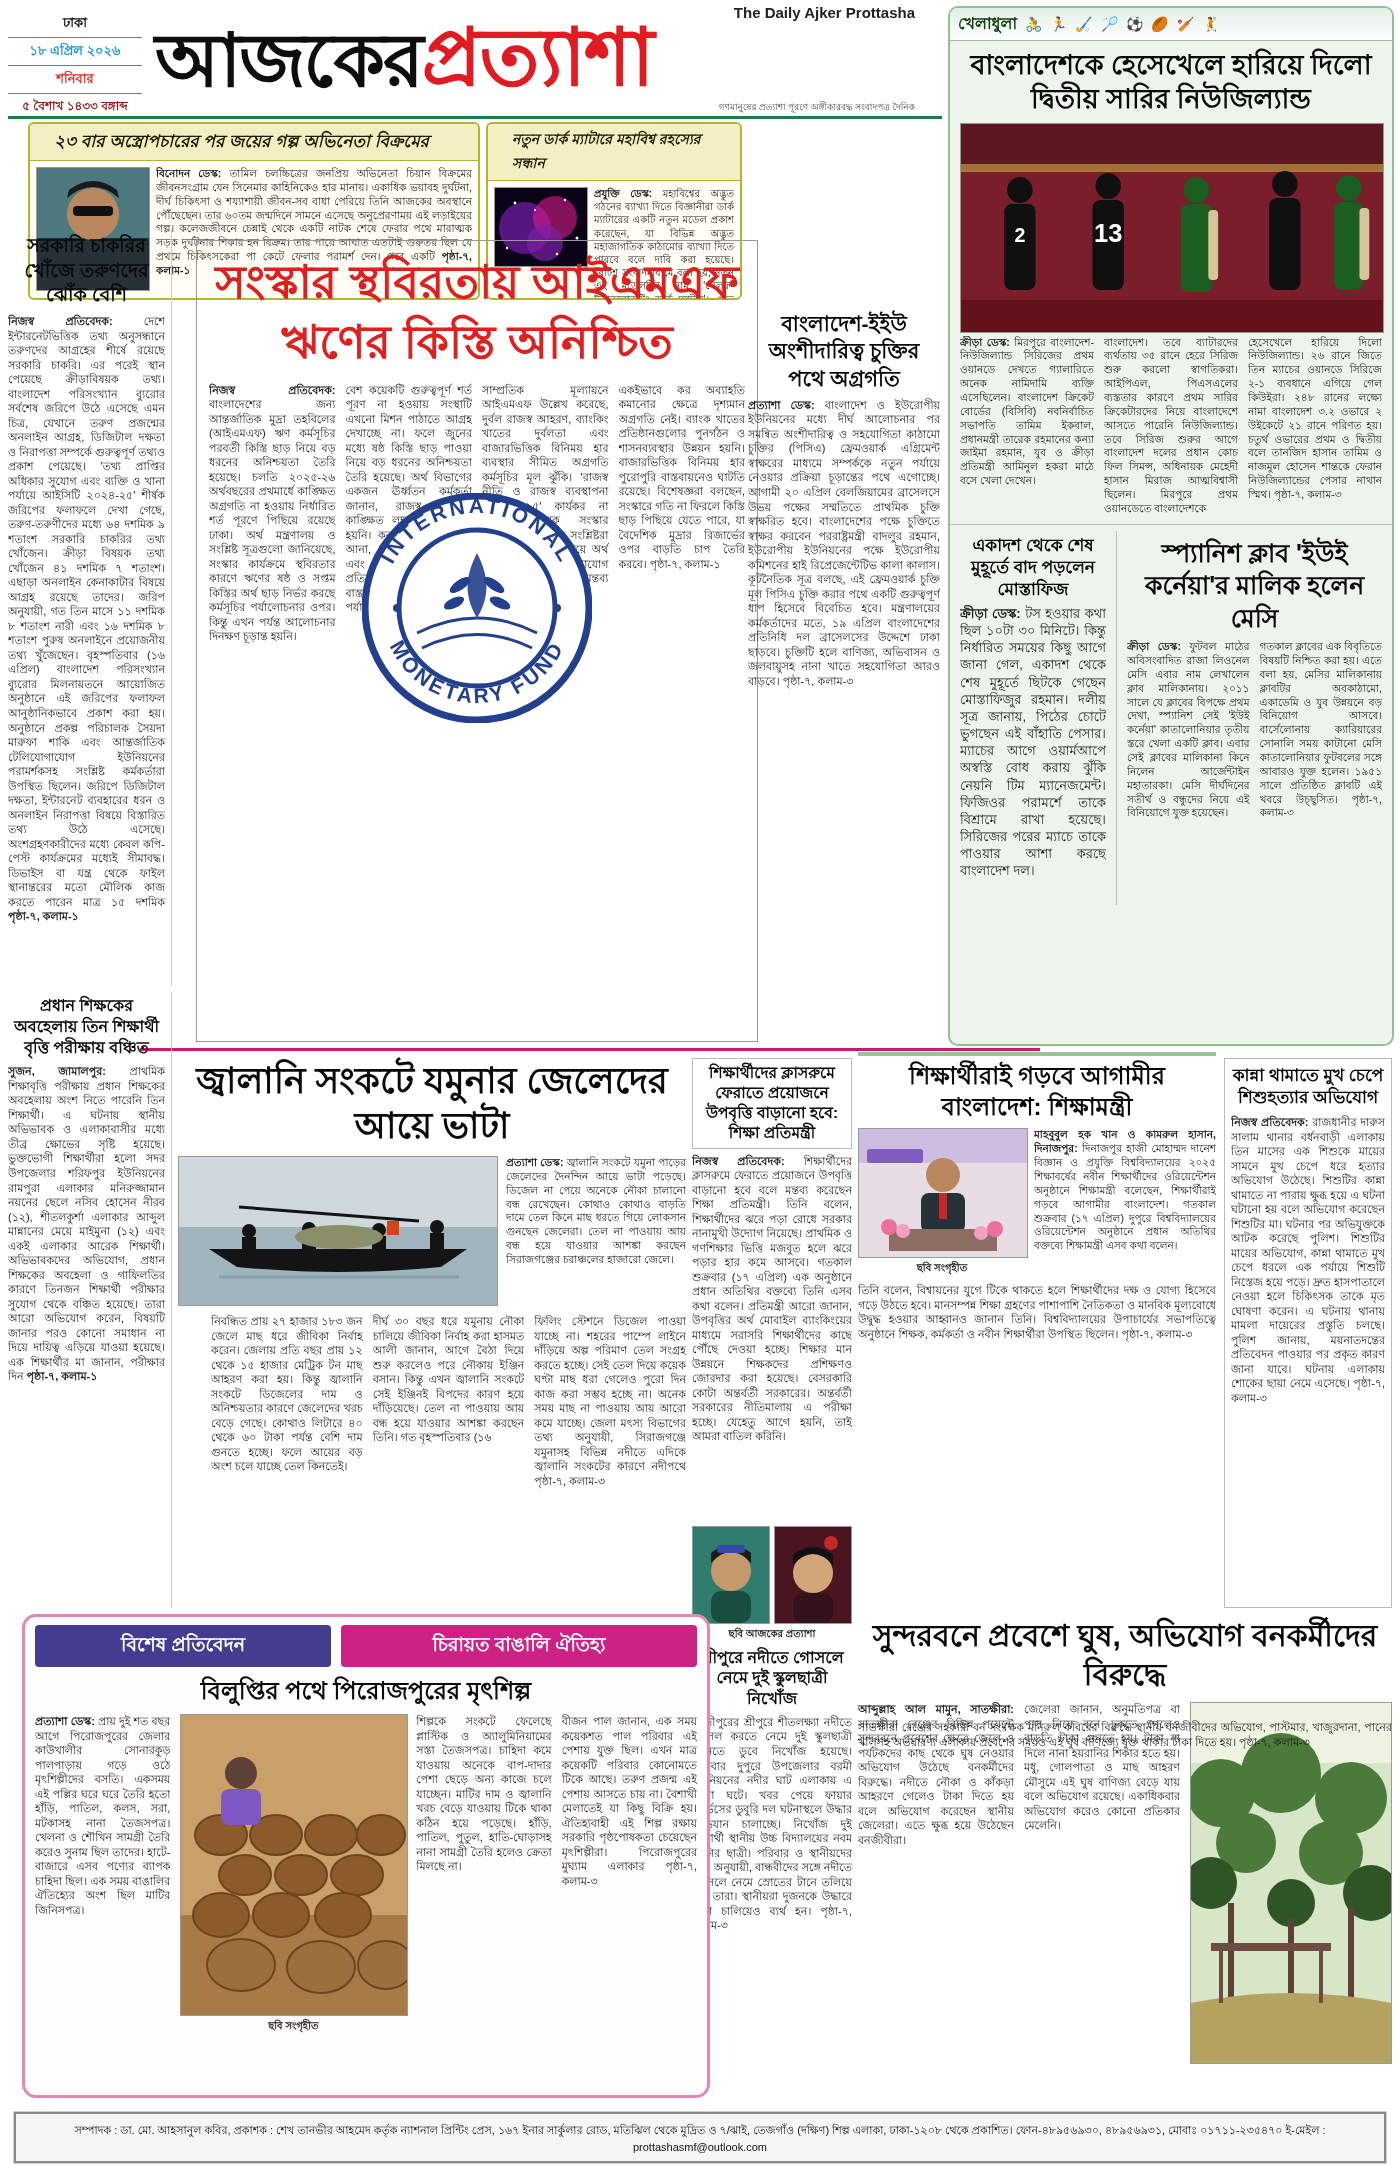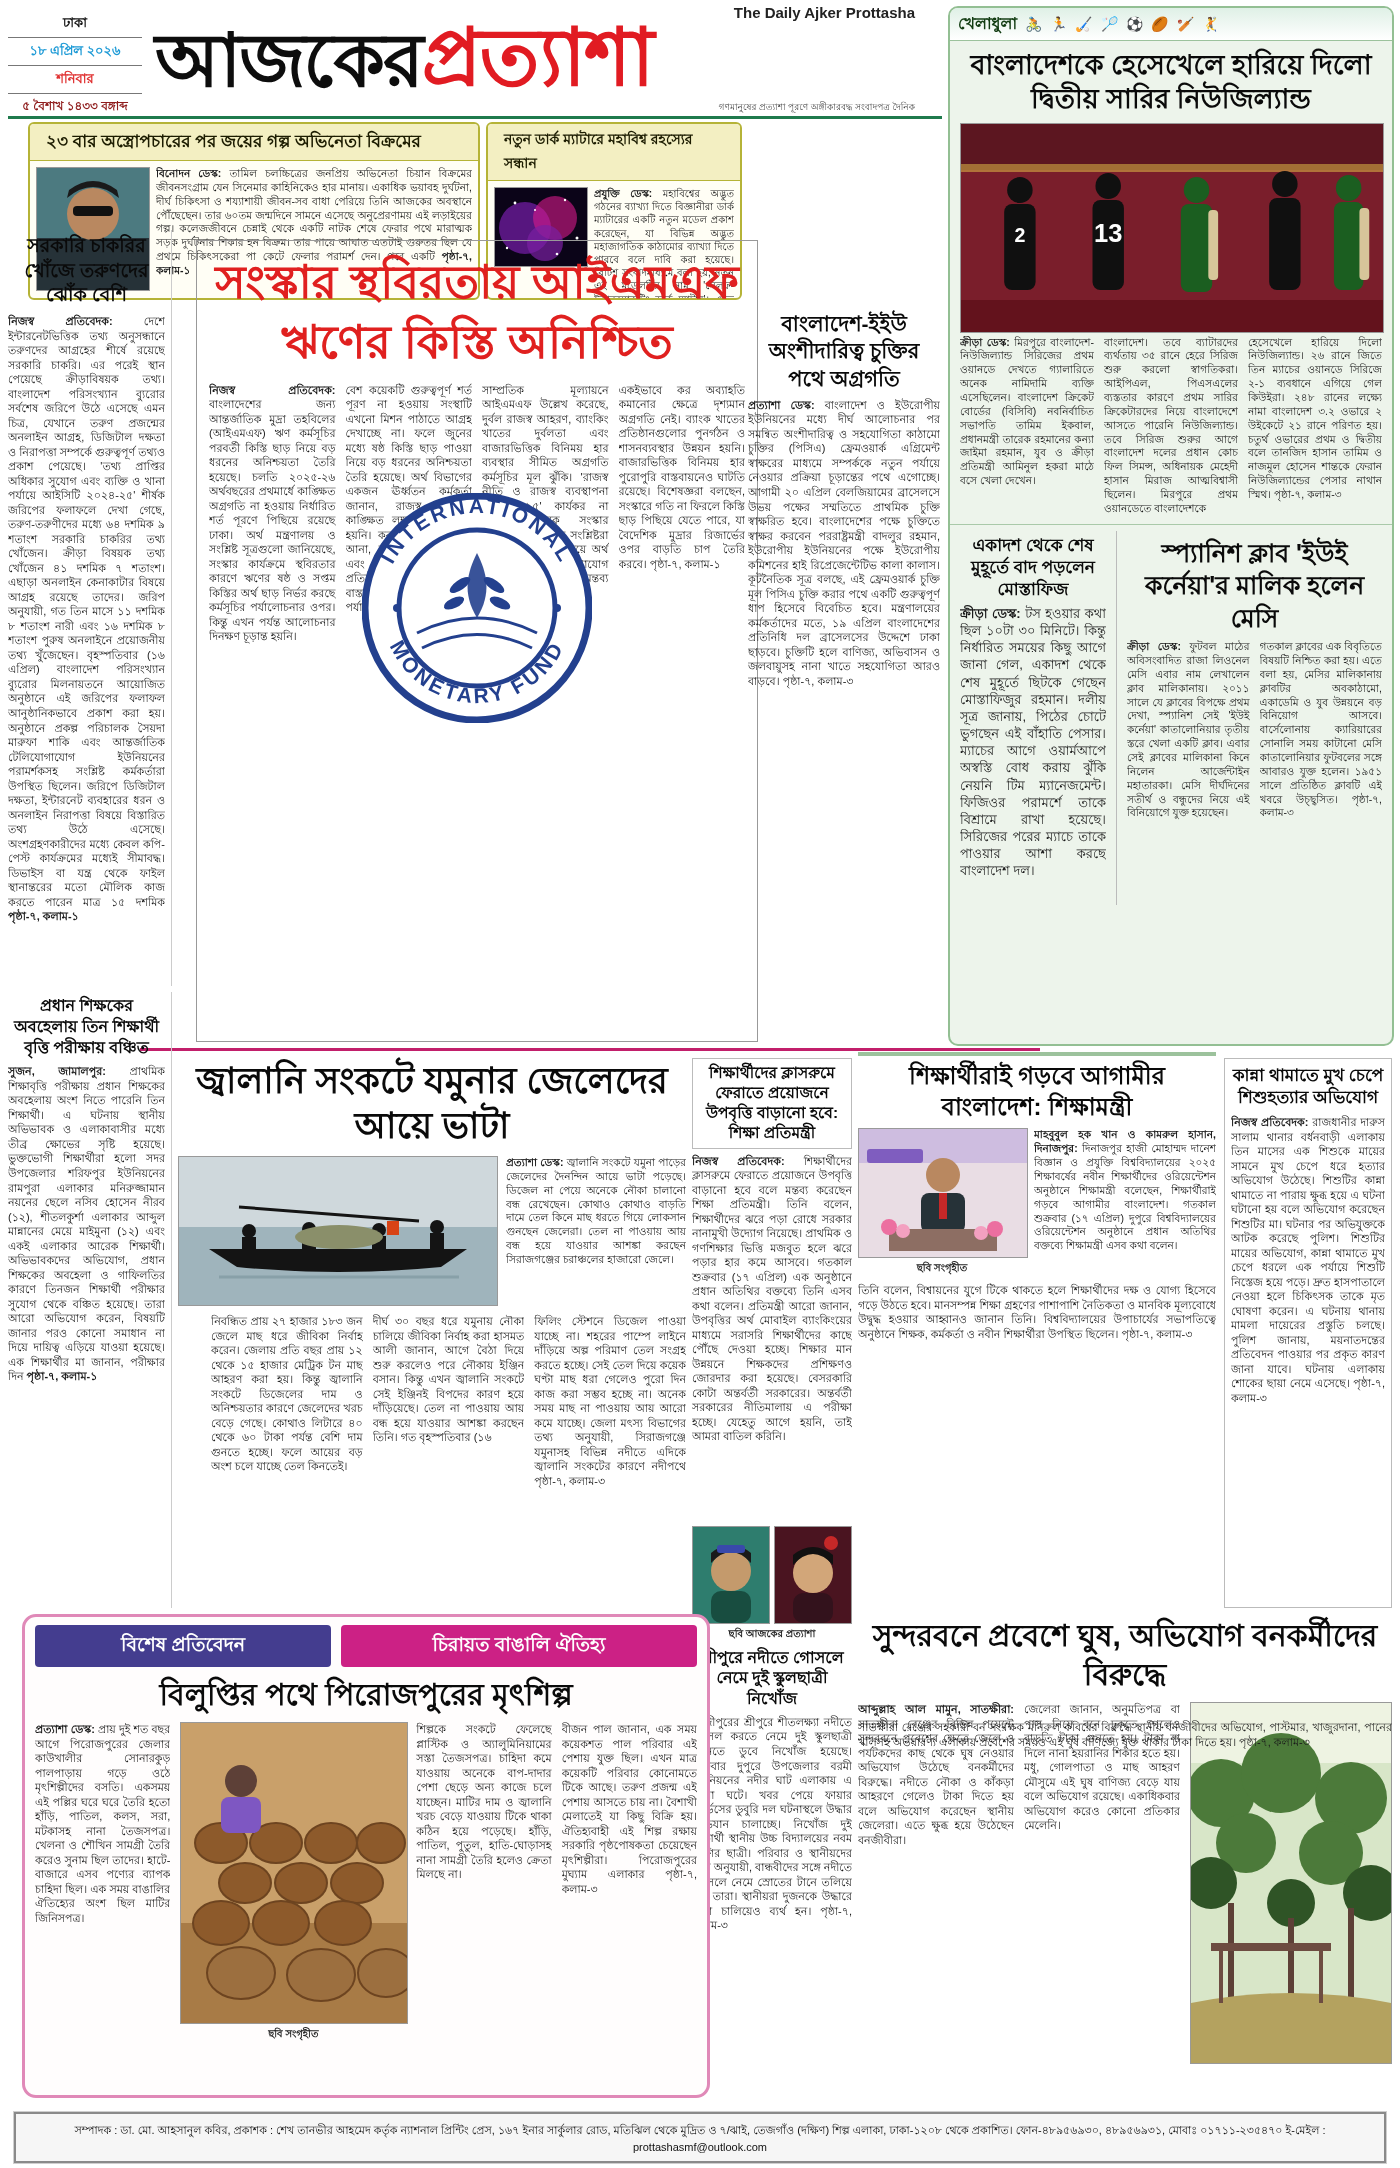--- a/index.html
+++ b/index.html
@@ -20,21 +20,21 @@
   .day{color:#e03131;font-weight:bold;}
   .bn-date{color:#8f1d1d;font-weight:bold;font-size:12px;}
   .logo-wrap{display:flex;align-items:flex-end;}
   .logo-black{font-size:74px;font-weight:bold;color:#0d0d0d;letter-spacing:-2px;line-height:1;}
   .logo-red{font-size:80px;font-weight:bold;color:#e11b22;letter-spacing:-2px;line-height:1;position:relative;}
   .logo-map{position:absolute;left:8px;top:-18px;width:120px;height:130px;z-index:-1;}
   .eng-name{font-size:15px;font-weight:bold;color:#222;text-align:right;}
   .tagline{font-size:9px;color:#444;text-align:right;}
   
   .tbox{border:2px solid #b5b337;border-radius:6px;background:#fffef5;overflow:hidden;}
-  .tbox .hd{background:#f3efc2;border-bottom:1px solid #b5b337;font-weight:bold;font-size:17px;padding:4px 16px;color:#1c1c00;}
+  .tbox .hd{background:#f3efc2;border-bottom:1px solid #b5b337;font-weight:bold;font-size:17px;padding:4px 24px;color:#1c1c00;font-style:italic;}
   .tbox .inner{display:flex;gap:6px;padding:6px;}
   .photo{overflow:hidden;border:1px solid #999;flex:none;}
   
   .sports{background:#edf4eb;border:2px solid #93bf93;border-radius:10px;overflow:hidden;}
   .sports-bar{display:flex;align-items:center;background:linear-gradient(180deg,#dff0e6,#ffffff);border-bottom:1px solid #9cc29c;padding:2px 8px;height:28px;}
   .sports-bar .lbl{font-weight:bold;font-size:16px;color:#123c12;margin-right:8px;}
   .sports-bar .icons{font-size:14px;letter-spacing:2px;}
   .sports-headline{font-size:27px;font-weight:bold;text-align:center;line-height:1.25;color:#0a0a0a;padding:8px 10px 4px;}
   .col-head{font-weight:bold;text-align:center;line-height:1.3;color:#0a0a0a;}
   .cols{display:flex;gap:10px;}
@@ -362,21 +362,21 @@
       <span class="byline">নিজস্ব প্রতিবেদক:</span>
       <span>রাজধানীর দারুস সালাম থানার বর্ধনবাড়ী এলাকায় তিন মাসের এক শিশুকে মায়ের সামনে মুখ চেপে ধরে হত্যার অভিযোগ উঠেছে। শিশুটির কান্না থামাতে না পারায় ক্ষুব্ধ হয়ে এ ঘটনা ঘটানো হয় বলে অভিযোগ করেছেন শিশুটির মা। ঘটনার পর অভিযুক্তকে আটক করেছে পুলিশ। শিশুটির মায়ের অভিযোগ, কান্না থামাতে মুখ চেপে ধরলে এক পর্যায়ে শিশুটি নিস্তেজ হয়ে পড়ে। দ্রুত হাসপাতালে নেওয়া হলে চিকিৎসক তাকে মৃত ঘোষণা করেন। এ ঘটনায় থানায় মামলা দায়েরের প্রস্তুতি চলছে। পুলিশ জানায়, ময়নাতদন্তের প্রতিবেদন পাওয়ার পর প্রকৃত কারণ জানা যাবে। ঘটনায় এলাকায় শোকের ছায়া নেমে এসেছে। পৃষ্ঠা-৭, কলাম-৩</span>
     </div>
   </div>
 
   <div class="abs pottery-box" style="left:22px;top:1614px;width:688px;height:484px;padding:8px 10px;">
     <div style="display:flex;gap:10px;">
       <div class="banner" style="background:#443d8f;width:296px;">বিশেষ প্রতিবেদন</div>
       <div class="banner" style="background:#cc2185;flex:1;">চিরায়ত বাঙালি ঐতিহ্য</div>
     </div>
-    <div class="col-head" style="font-size:30px;padding:8px 0 4px;">বিলুপ্তির পথে পিরোজপুরের মৃৎশিল্প</div>
+    <div class="col-head" style="font-size:24px;padding:8px 0 4px;">বিলুপ্তির পথে পিরোজপুরের মৃৎশিল্প</div>
     <div style="display:flex;gap:10px;margin-top:4px;">
       <div class="body-txt" style="flex:1;height:360px;">
         <span class="byline">প্রত্যাশা ডেস্ক:</span>
         <span>প্রায় দুই শত বছর আগে পিরোজপুরের জেলার কাউখালীর সোনারকুড় পালপাড়ায় গড়ে ওঠে মৃৎশিল্পীদের বসতি। একসময় এই পল্লির ঘরে ঘরে তৈরি হতো হাঁড়ি, পাতিল, কলস, সরা, মটকাসহ নানা তৈজসপত্র। খেলনা ও শৌখিন সামগ্রী তৈরি করেও সুনাম ছিল তাদের। হাটে-বাজারে এসব পণ্যের ব্যাপক চাহিদা ছিল। এক সময় বাঙালির ঐতিহ্যের অংশ ছিল মাটির জিনিসপত্র।</span>
       </div>
       <div style="flex:none;width:226px;">
         <div class="photo" style="width:226px;height:300px;">
           <svg viewBox="0 0 226 300" width="226" height="300" preserveAspectRatio="none">
             <rect width="226" height="300" fill="#c9a06a"></rect>
             <rect y="200" width="226" height="100" fill="#a87b46"></rect>

